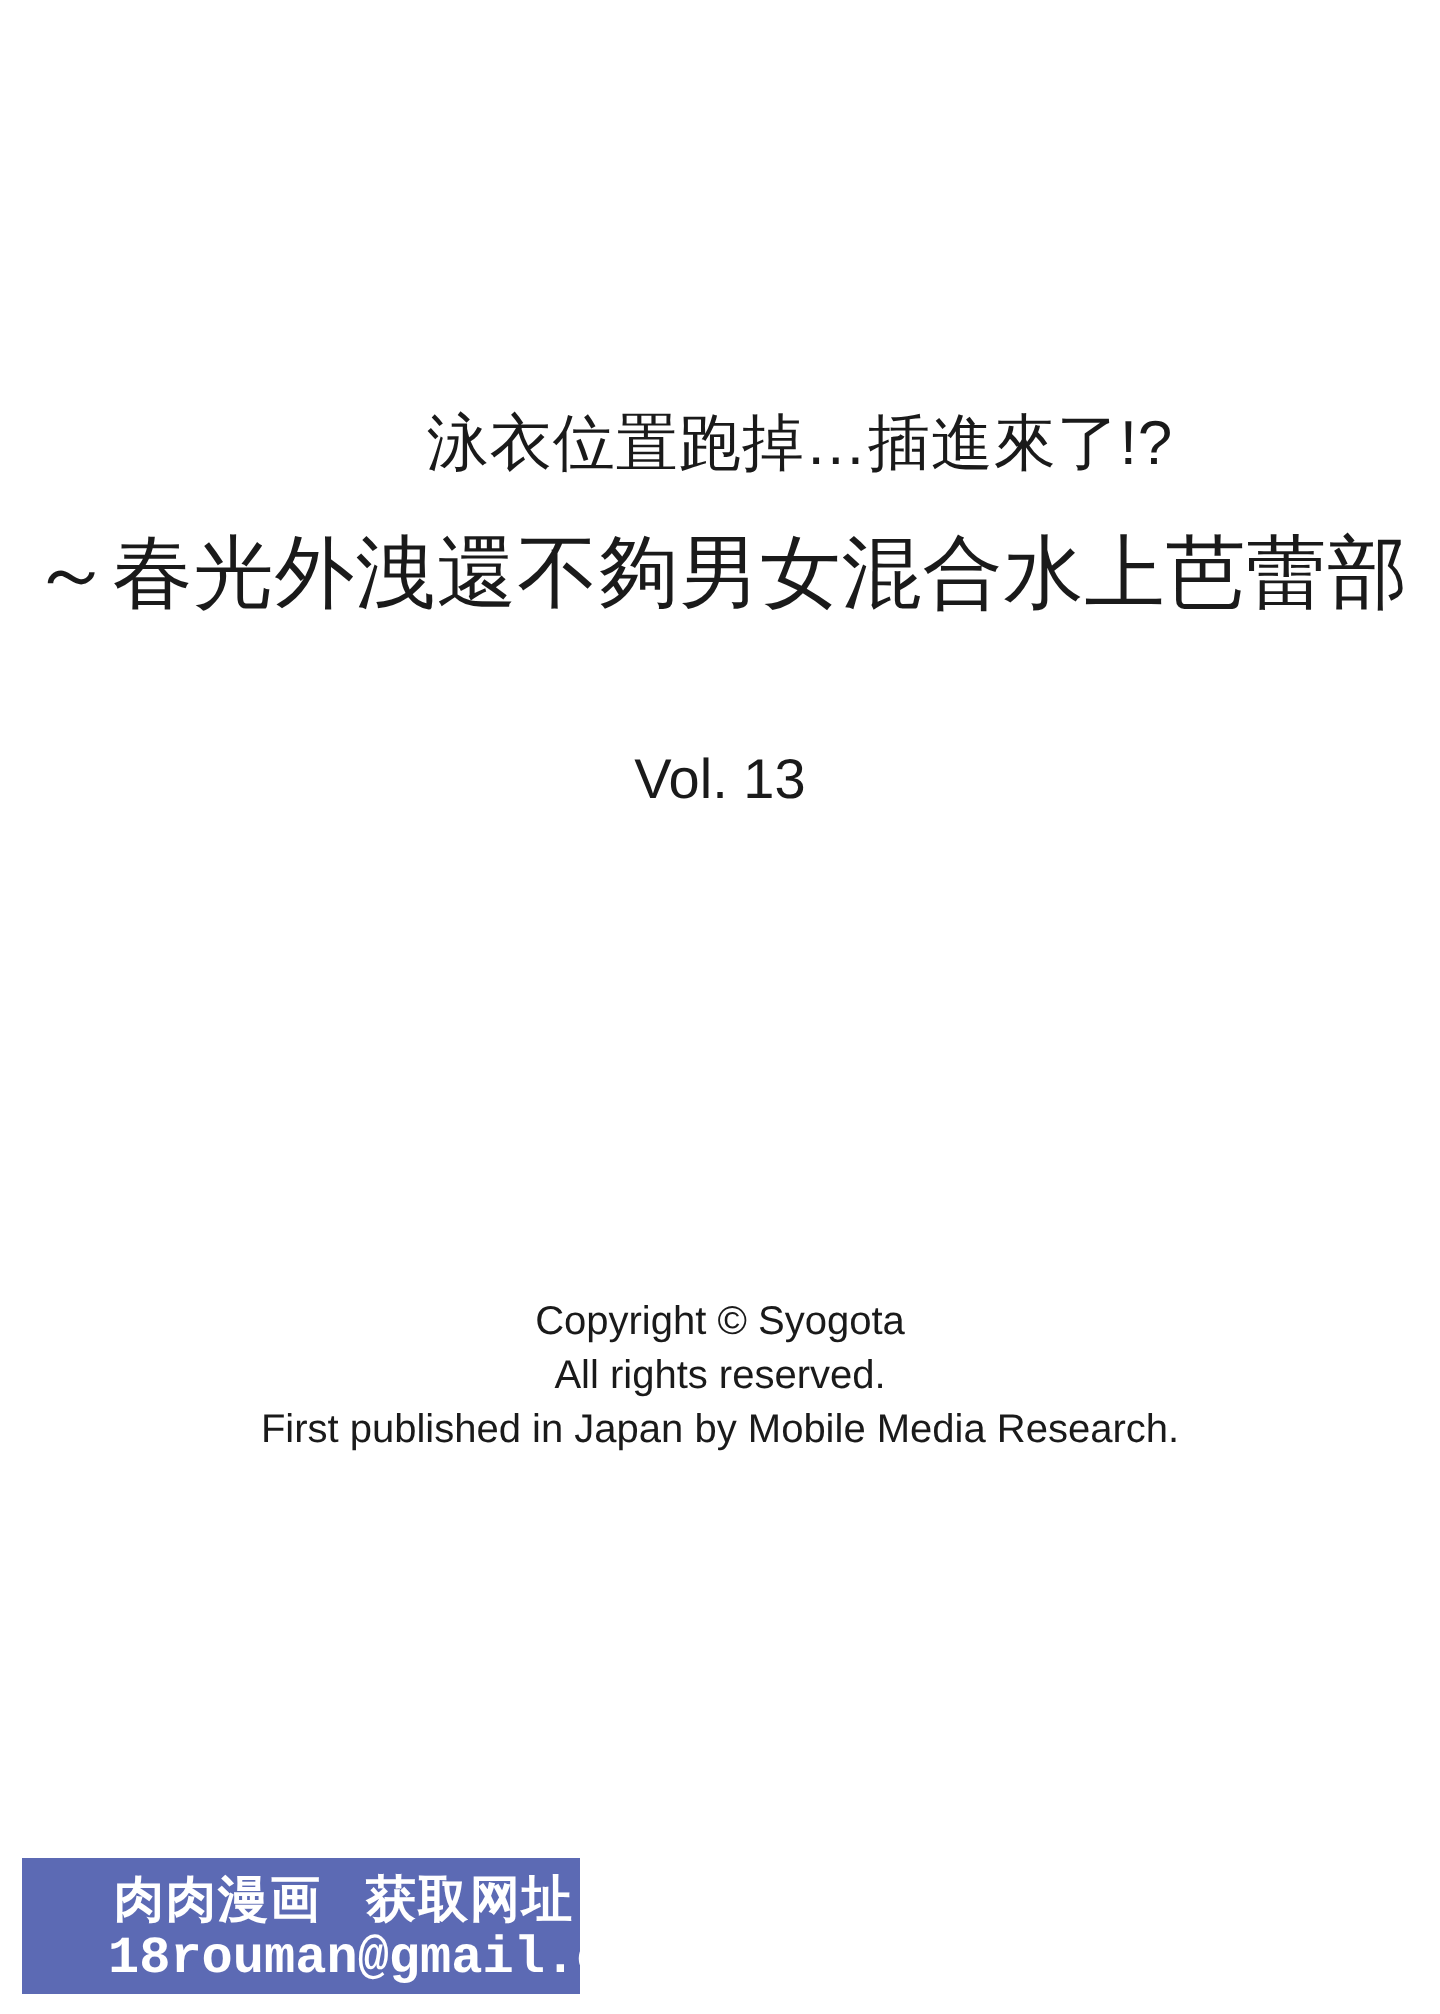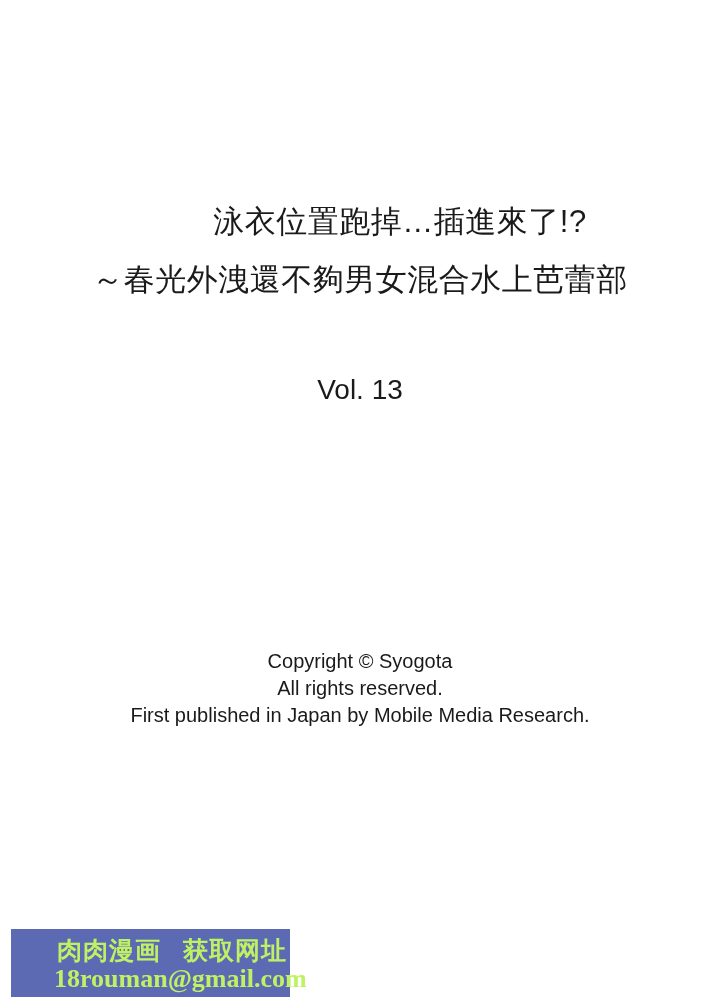--- a/index.html
+++ b/index.html
@@ -27,21 +27,21 @@
     white-space: nowrap;
   }
   .title-line1 {
     top: 201px;
     font-size: 31px;
     letter-spacing: 0.5px;
     padding-left: 40px;
   }
   .title-line2 {
     top: 259px;
-    font-size: 31px;
+    font-size: 40px;
     letter-spacing: 0.5px;
   }
   .volume {
     top: 374px;
     font-size: 28px;
   }
   .author {
     top: 482px;
     font-size: 28px;
   }
@@ -74,21 +74,21 @@
     font-weight: bold;
     letter-spacing: 1px;
     line-height: 28px;
     white-space: nowrap;
   }
   .watermark-cjk .gap {
     display: inline-block;
     width: 22px;
   }
   .watermark-email {
-    font-family: Liberation Serif, serif;
+    font-family: Liberation Mono, monospace;
     font-size: 26px;
     font-weight: bold;
     line-height: 28px;
     margin-top: 1px;
     white-space: nowrap;
   }
 </style>
 </head>
 <body style="background: rgb(255, 255, 255); color: rgb(26, 26, 26);">
 
@@ -100,20 +100,20 @@
 
   <div class="centered-line volume">Vol. 13</div>
 
 
   <div class="copyright">
     <div>Copyright © Syogota</div>
     <div>All rights reserved.</div>
     <div>First published in Japan by Mobile Media Research.</div>
   </div>
 
-  <div class="watermark-bar" style="background: rgb(92, 106, 180); color: #bef264; padding-left: 43px;">
+  <div class="watermark-bar" style="background: rgb(92, 106, 180); color: #ffffff; padding-left: 43px;">
     <div class="watermark-cjk">
       <span>肉肉漫画</span><span class="gap"></span><span>获取网址</span>
     </div>
     <div class="watermark-email">18rouman@gmail.com</div>
   </div>
 
 </div>
 
 </body></html>

